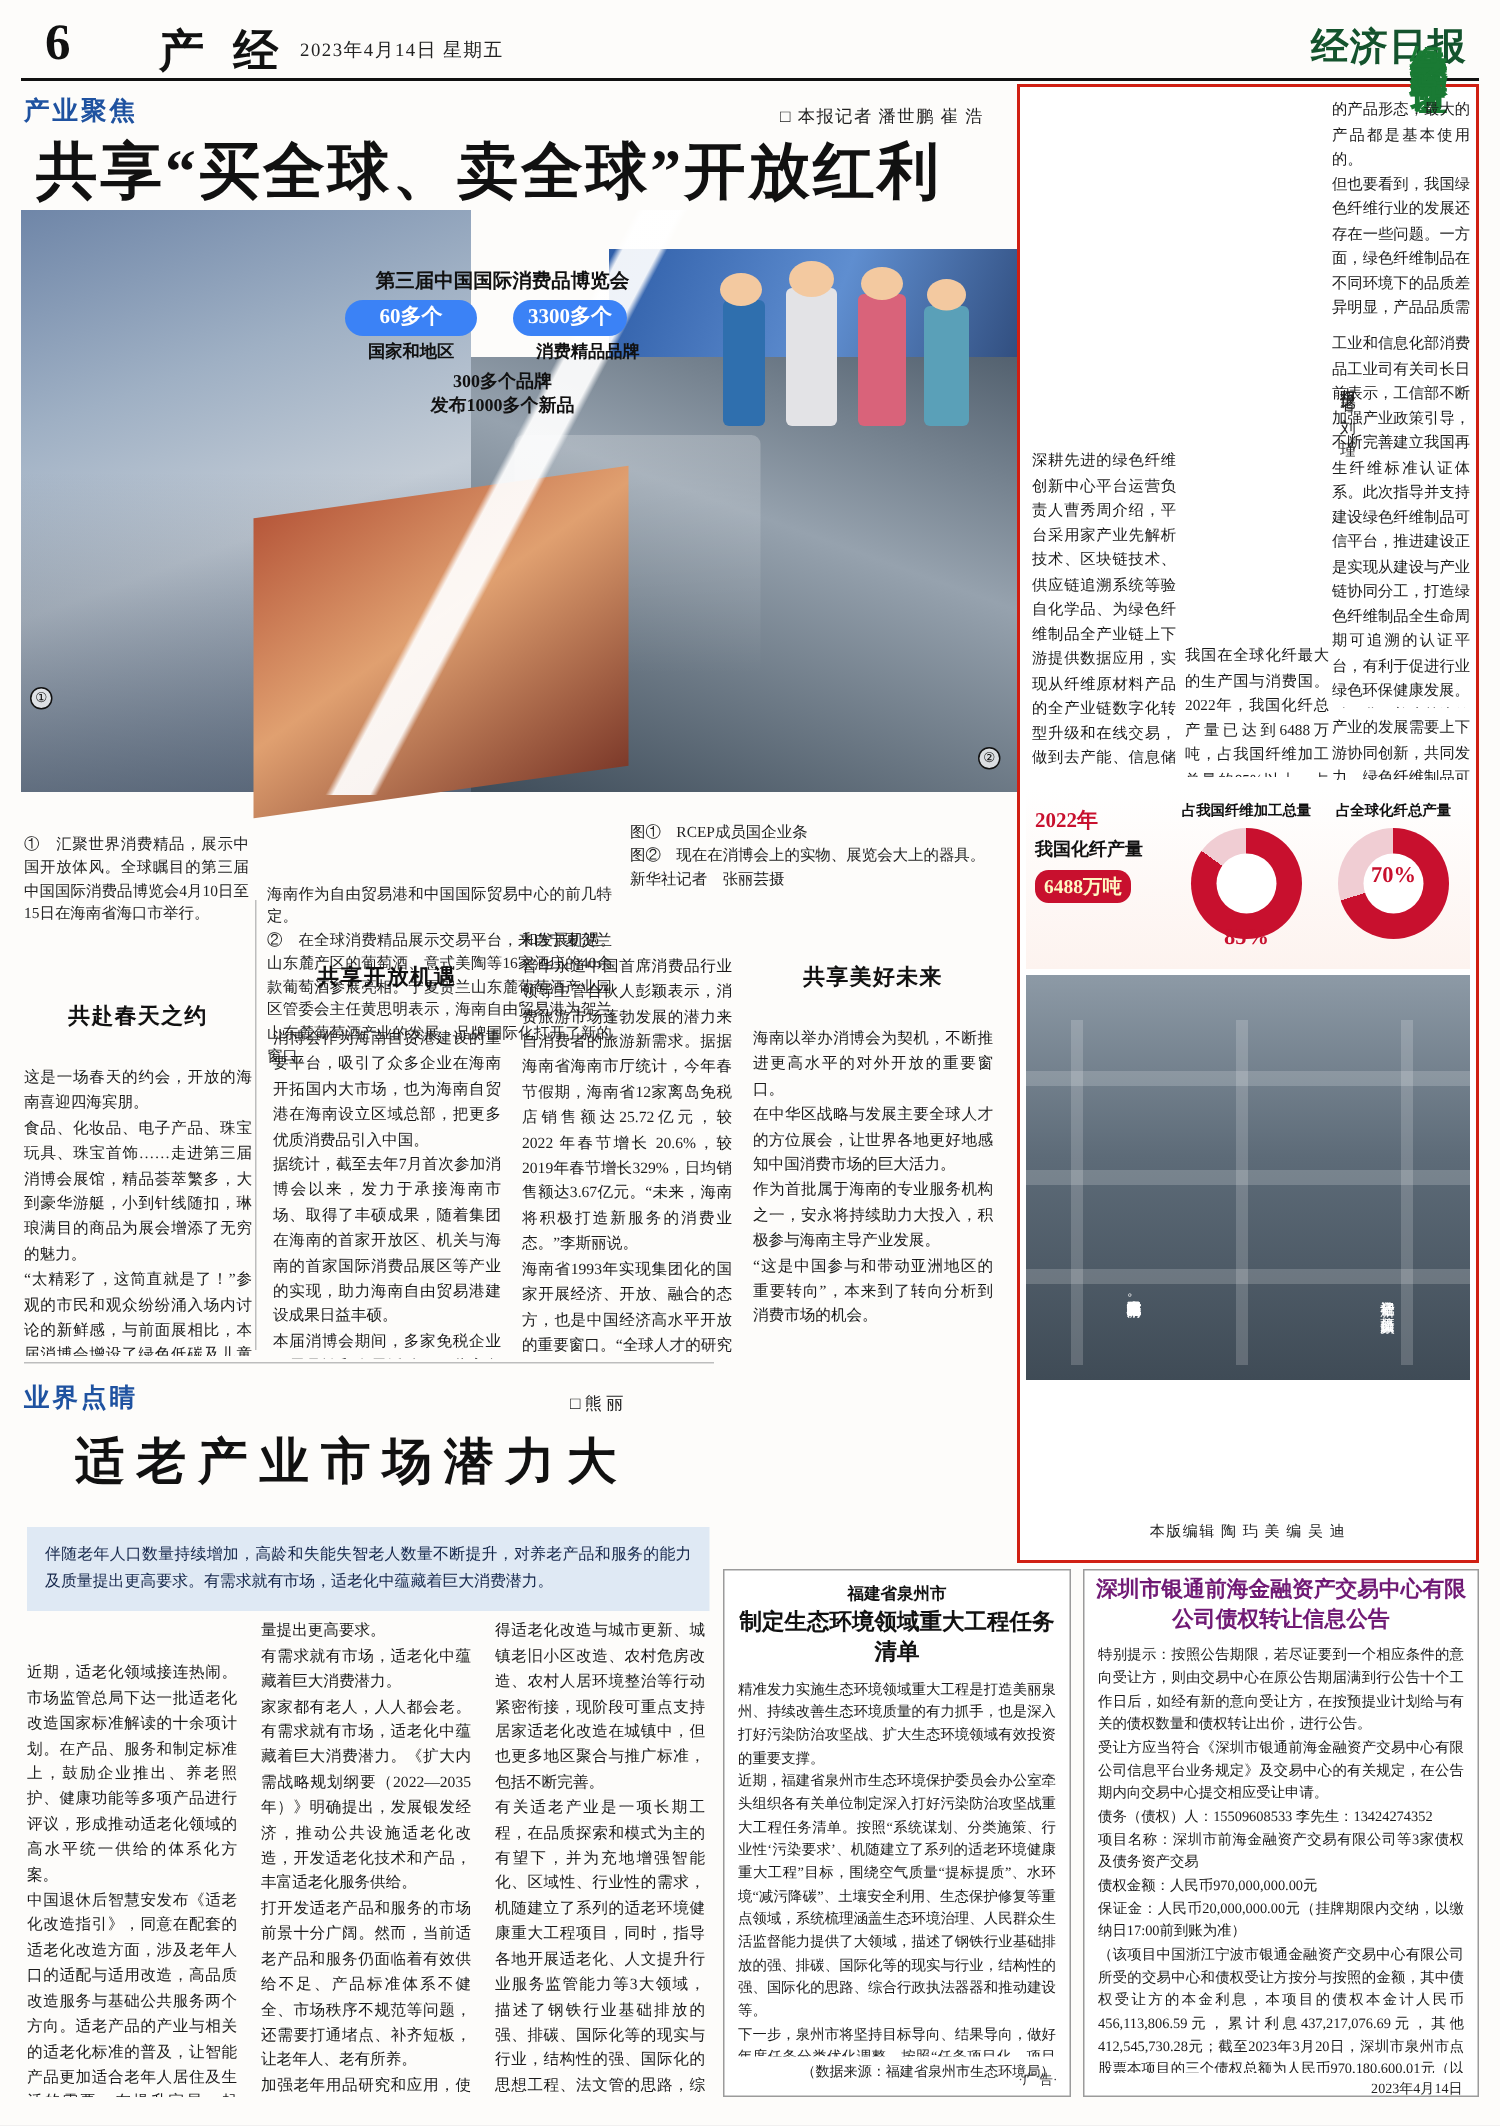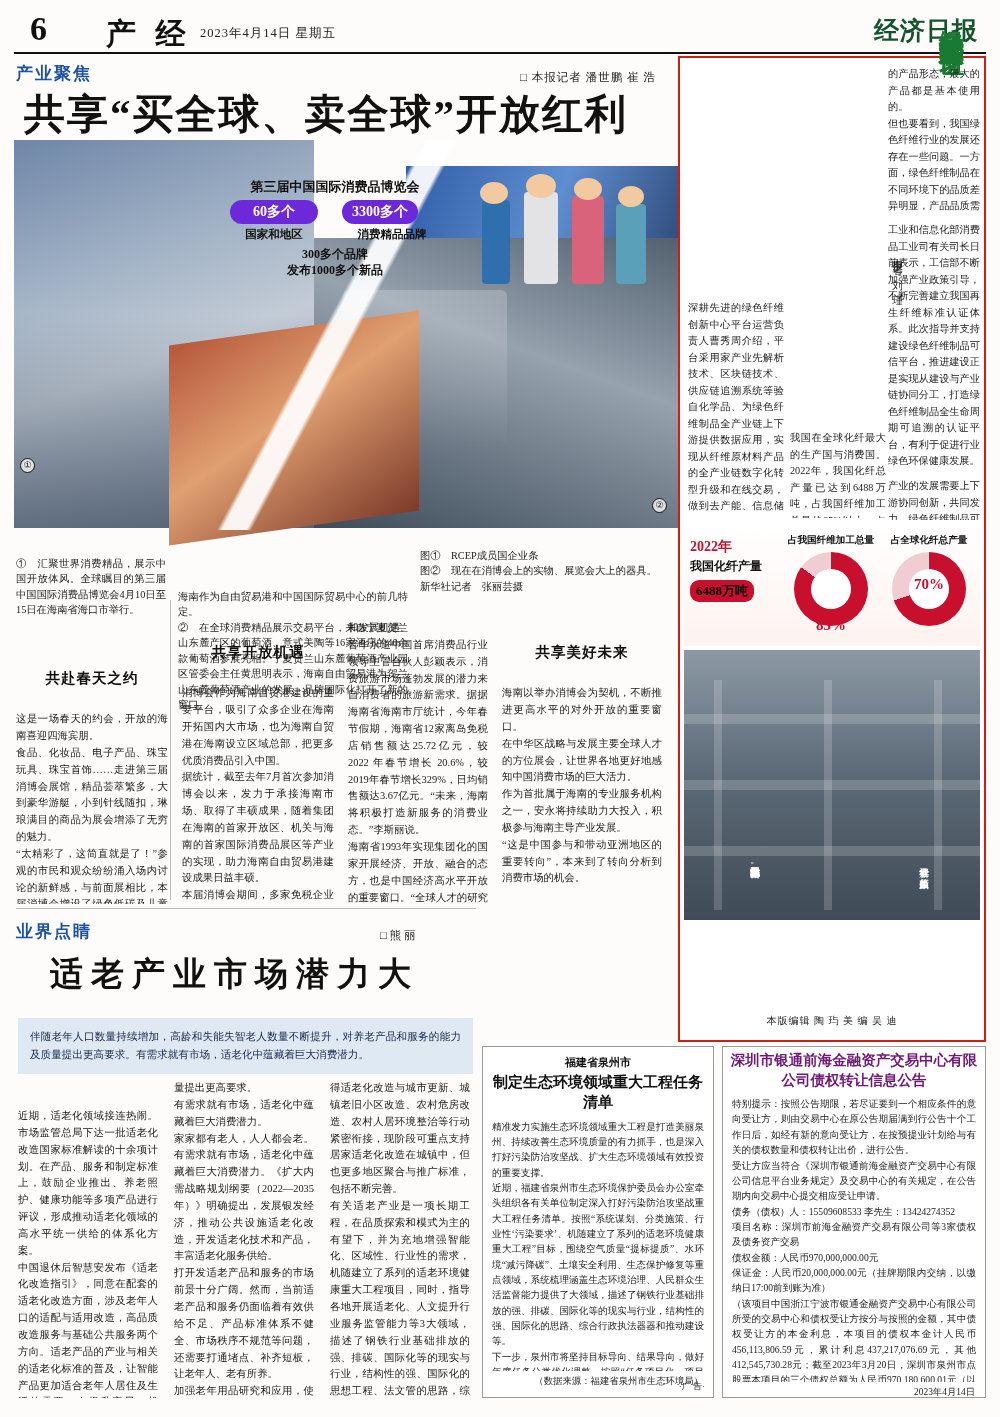--- a/index.html
+++ b/index.html
@@ -33,21 +33,21 @@
       background:linear-gradient(180deg,rgba(255,255,255,.22),rgba(255,255,255,0));}
   .ph4{left:392px;top:88px;width:275px;height:150px;background:linear-gradient(110deg,#2f5ea8,#5f8ed0 50%,#27406d);}
   .diag{position:absolute;left:0;top:62px;width:665px;height:390px;
      background:linear-gradient(118deg,rgba(255,255,255,0) 47%,rgba(255,255,255,.92) 47.6%,rgba(255,255,255,.92) 50.4%,rgba(255,255,255,0) 51%);}
   .people{position:absolute;right:18px;top:96px;width:180px;height:130px;}
   .person{position:absolute;border-radius:4px;}
 
   
   .badge{position:absolute;left:220px;top:178px;width:230px;height:96px;}
   .badge-title{position:absolute;left:0;top:0;width:230px;text-align:center;font-size:13px;font-weight:bold;color:#111;}
-  .pill{position:absolute;border-radius:14px;background:#6d28d9;color:#fff;text-align:center;font-weight:bold;}
+  .pill{position:absolute;border-radius:14px;background:#3b82f6;color:#fff;text-align:center;font-weight:bold;}
   .pill-a{left:10px;top:22px;width:88px;height:24px;font-size:14px;line-height:24px;}
   .pill-b{left:122px;top:22px;width:76px;height:24px;font-size:14px;line-height:24px;}
   .sub-a{position:absolute;left:10px;top:49px;width:88px;text-align:center;font-size:11.5px;font-weight:bold;color:#111;}
   .sub-b{position:absolute;left:118px;top:49px;width:108px;text-align:center;font-size:11.5px;font-weight:bold;color:#111;}
   .badge-line3{position:absolute;left:0;top:68px;width:230px;text-align:center;font-size:12px;font-weight:bold;color:#111;}
   .badge-line4{position:absolute;left:0;top:84px;width:230px;text-align:center;font-size:12px;font-weight:bold;color:#111;}
   .caption-col{position:absolute;font-size:10.3px;line-height:1.5;color:#222;text-align:justify;}
 
   .marknum{position:absolute;width:13px;height:13px;border:1px solid #111;border-radius:50%;font-size:9px;
       text-align:center;line-height:13px;color:#111;background:rgba(255,255,255,.75);}
@@ -67,21 +67,21 @@
   .redbox{position:absolute;left:678px;top:56px;width:308px;height:986px;border:2px solid #d01f12;box-sizing:border-box;background:#fff;}
   .vtitle{position:absolute;right:34px;top:10px;width:54px;font-size:25px;font-weight:bold;color:#1a7a34;letter-spacing:2px;
       writing-mode:vertical-rl;text-orientation:upright;line-height:1.18;}
   .vbyline{position:absolute;right:96px;top:250px;font-size:10.5px;color:#222;writing-mode:vertical-rl;text-orientation:upright;letter-spacing:2px;}
   .vcol{position:absolute;font-size:10.2px;line-height:1.62;color:#1a1a1a;text-align:justify;}
 
   .infogfx{position:absolute;left:684px;top:526px;width:296px;height:120px;background:linear-gradient(180deg,#fff,#fdf3ef);}
   .ig-left{position:absolute;left:6px;top:12px;width:96px;}
   .ig-year{font-size:14px;font-weight:bold;color:#c8102e;}
   .ig-l2{font-size:12px;font-weight:bold;color:#111;margin-top:2px;}
-  .ig-chip{margin-top:5px;background:#c8102e;color:#000000;font-size:13px;font-weight:bold;border-radius:9px;padding:2px 6px;display:inline-block;}
+  .ig-chip{margin-top:5px;background:#c8102e;color:#fef9c3;font-size:13px;font-weight:bold;border-radius:9px;padding:2px 6px;display:inline-block;}
   .donut{position:absolute;width:74px;height:74px;border-radius:50%;}
   .donut:after{content:"";position:absolute;left:17px;top:17px;width:40px;height:40px;background:#fff;border-radius:50%;}
   .donut-lab{position:absolute;width:110px;text-align:center;font-size:9.6px;font-weight:bold;color:#111;}
   .donut-val{position:absolute;width:74px;text-align:center;font-size:15px;font-weight:bold;color:#c8102e;}
 
   .factoryphoto{position:absolute;left:684px;top:650px;width:296px;height:270px;
       background:linear-gradient(180deg,#8d9aa6,#5d6b78 45%,#3f4b56);}
   .fp-line{position:absolute;background:rgba(255,255,255,.18);}
   .fp-cap{position:absolute;left:692px;top:860px;width:70px;font-size:9.6px;line-height:1.45;color:#fff;
       writing-mode:vertical-rl;text-orientation:upright;}

